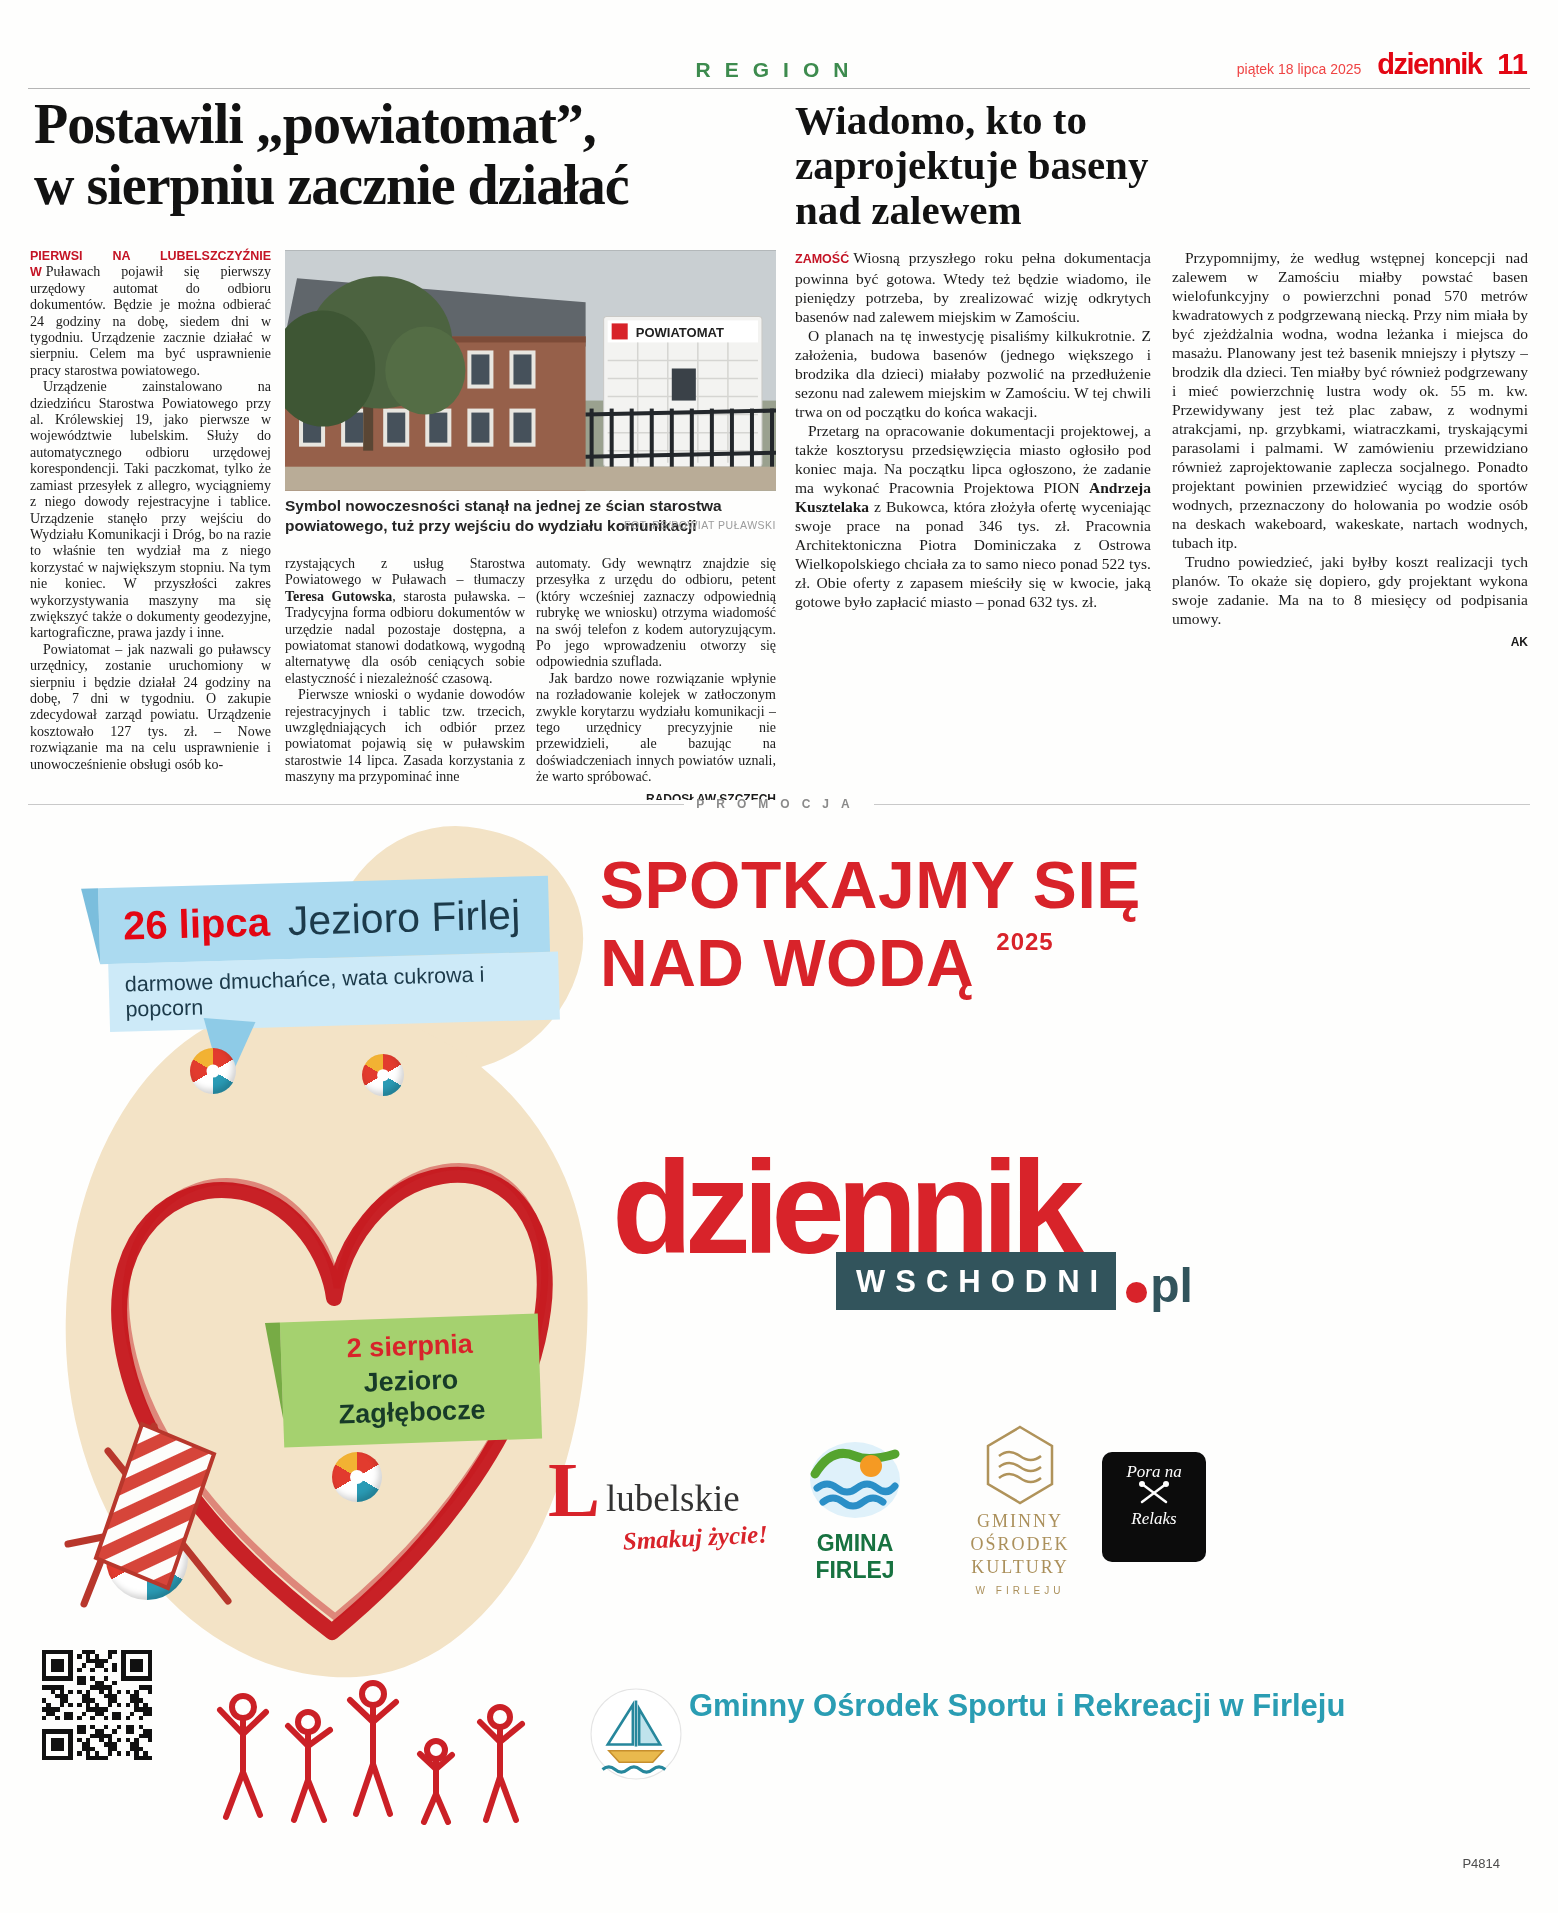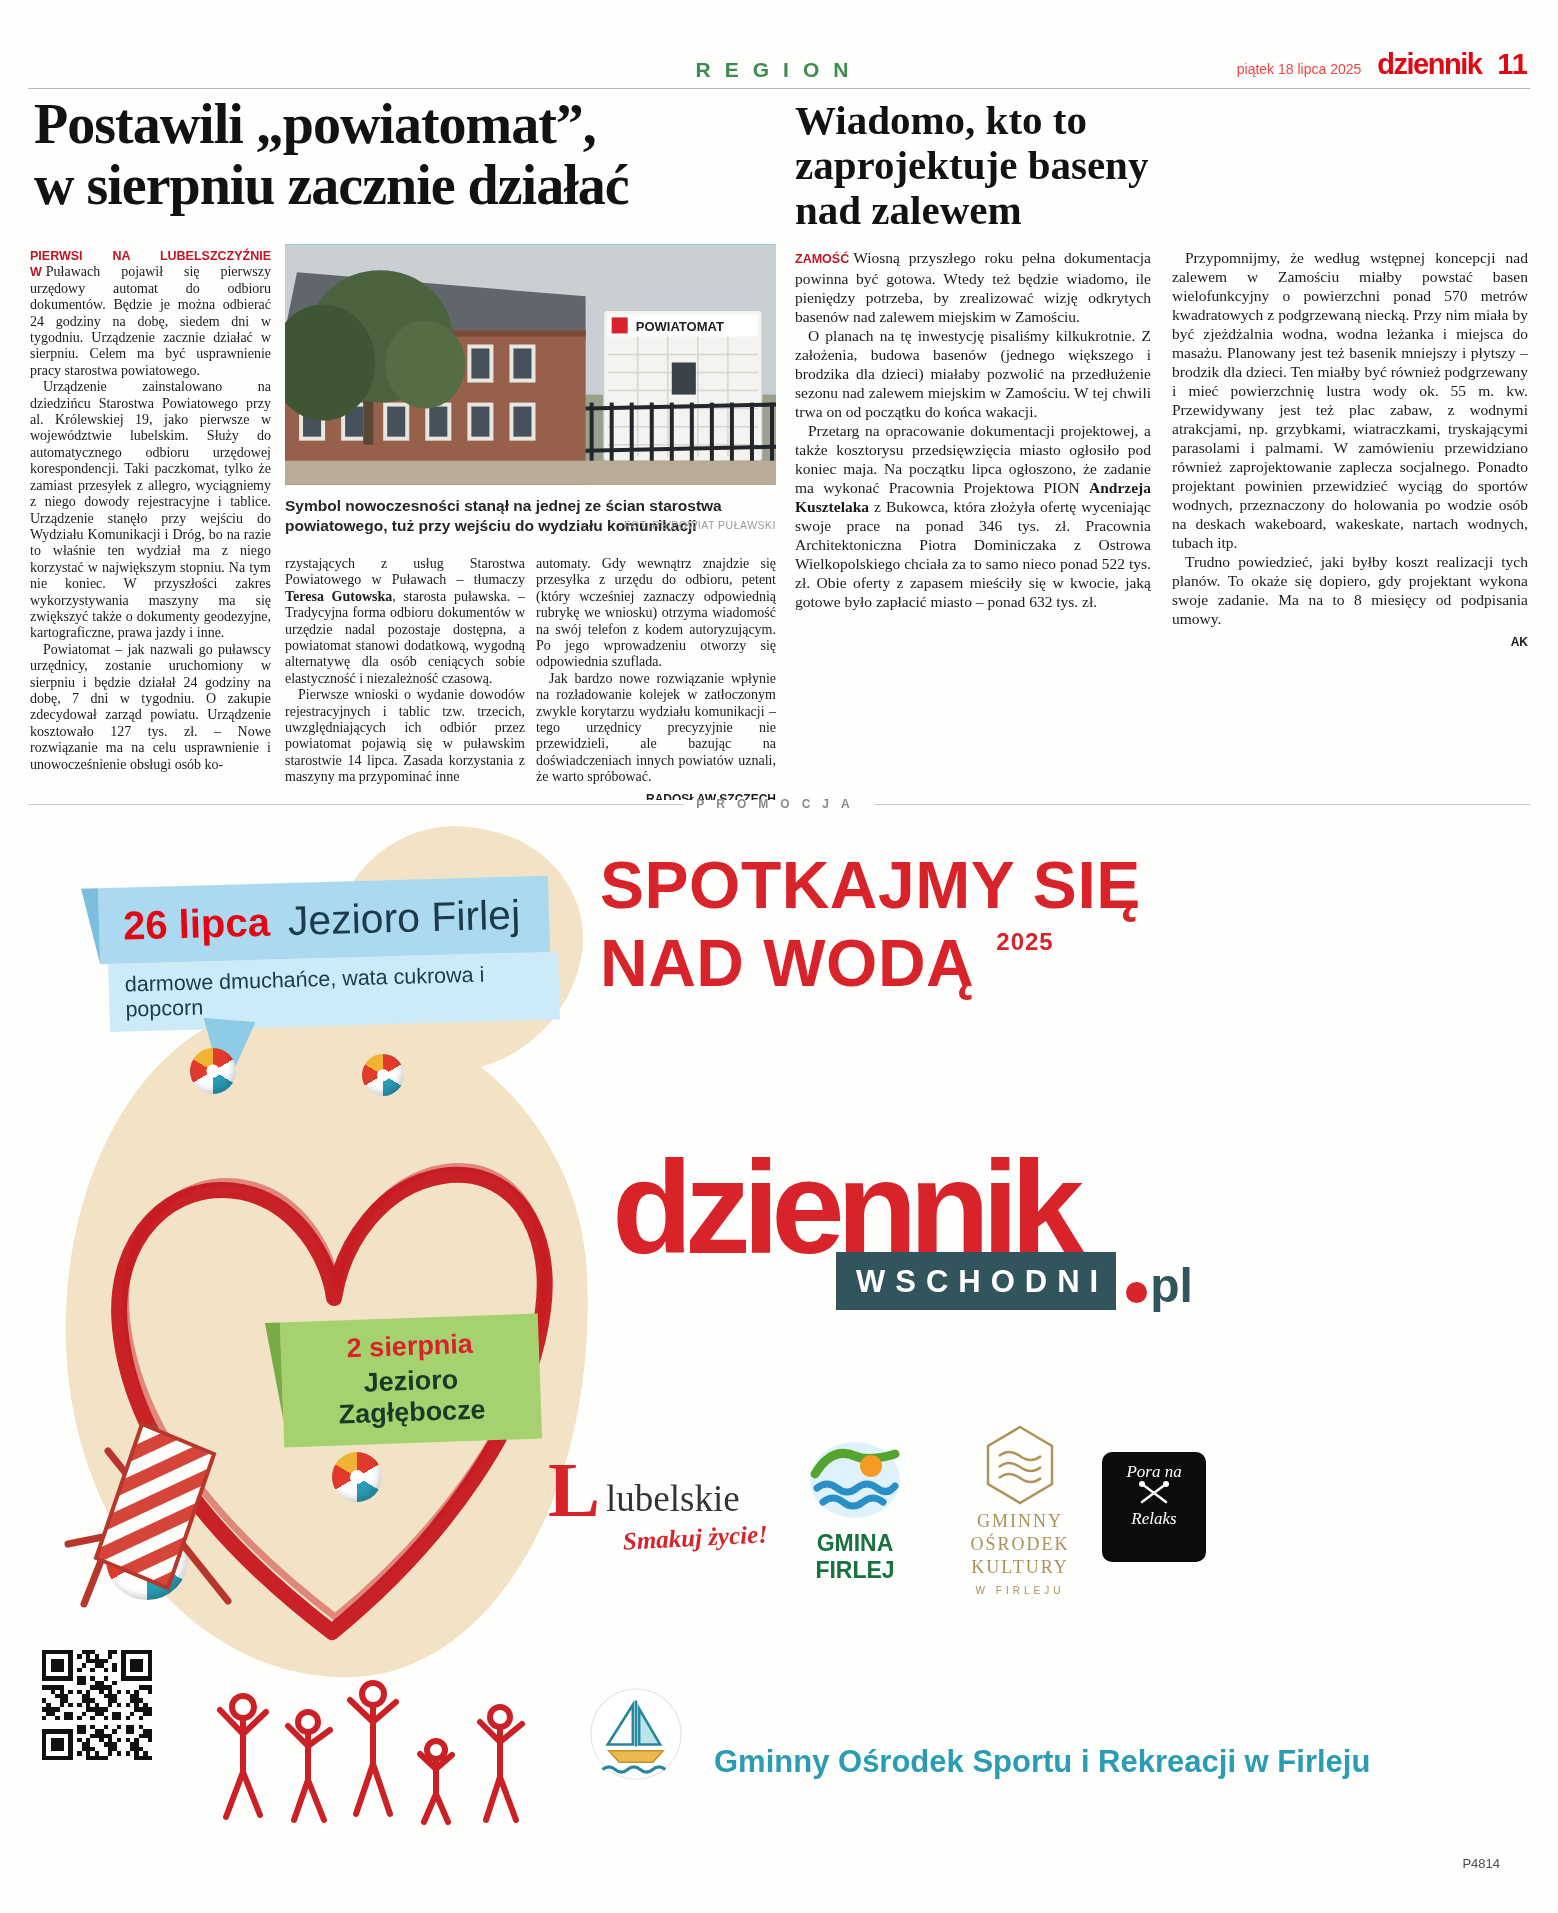--- a/index.html
+++ b/index.html
@@ -32,21 +32,21 @@
     font-size:12.5px;margin-right:4px}
   .byline{font-family:"Liberation Sans",sans-serif;font-weight:bold;font-size:12px;
     text-align:right;margin-top:5px}
   #lcol1{left:30px;top:248px;width:241px;height:552px}
   #lcol2{left:285px;top:556px;width:240px;height:244px}
   #lcol3{left:536px;top:556px;width:240px;height:244px}
   #rcol1{left:795px;top:248px;width:356px;height:550px;font-size:15.5px;line-height:19px}
   #rcol2{left:1172px;top:248px;width:356px;height:550px;font-size:15.5px;line-height:19px}
 
   
-  .photo-wrap{position:absolute;left:285px;top:244px;width:491px;height:241px;background:#14b8a6}
+  .photo-wrap{position:absolute;left:285px;top:250px;width:491px;height:241px;background:#737373}
   .photo-wrap svg{display:block;width:100%;height:100%;font-family:"Liberation Sans",sans-serif}
   .caption{position:absolute;left:285px;top:496px;width:491px;
     font-family:"Liberation Sans",sans-serif;font-weight:bold;font-size:15.5px;
     line-height:20px;color:#262626}
   .credit{position:absolute;right:0;bottom:1px;font-weight:normal;font-size:10.5px;
     letter-spacing:.5px;color:#9b9b9b}
 
   
   .promo{position:absolute;left:28px;top:797px;width:1502px;display:flex;align-items:center;gap:12px}
   .promo .ln{flex:1;height:1px;background:#c9c9c9}
@@ -126,21 +126,21 @@
   .gok-sub{font-family:"Liberation Sans",sans-serif;font-size:10px;letter-spacing:4px;margin-top:6px}
 
   .logo-pora{position:absolute;left:1102px;top:1452px;width:104px;height:100px;
     background:#0c0c0c;border-radius:10px;color:#fff;text-align:center;padding-top:10px}
   .pora-text{font-family:"Liberation Serif",serif;font-style:italic;font-size:17px;line-height:19px}
 
   .chair{position:absolute;left:56px;top:1396px;width:198px;height:218px}
   .figures{position:absolute;left:208px;top:1622px;width:335px;height:225px}
   .qr{position:absolute;left:42px;top:1650px;width:110px;height:110px}
 
-  .ad-footer{position:absolute;left:590px;top:1688px;display:flex;align-items:flex-end;gap:32px}
+  .ad-footer{position:absolute;left:590px;top:1688px;display:flex;align-items:flex-start;gap:7px}
   .boat-badge{width:92px;height:92px}
   .footer-text{font-family:"Liberation Sans",sans-serif;font-weight:bold;font-size:31px;color:#2a9db3}
   .ad-code{position:absolute;right:58px;top:1856px;font-family:"Liberation Sans",sans-serif;
     font-size:13px;color:#4d4d4d}
 </style>
 </head>
 <body>
 
 <div class="hdr-rule"></div>
 <div class="section-label">REGION</div>

